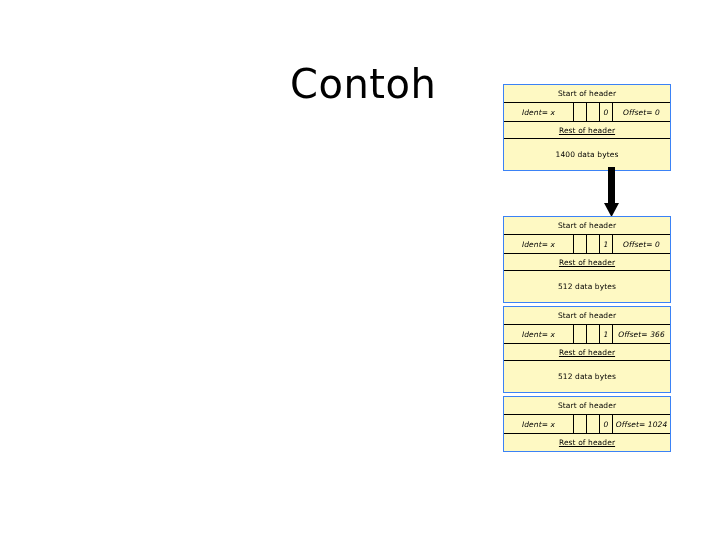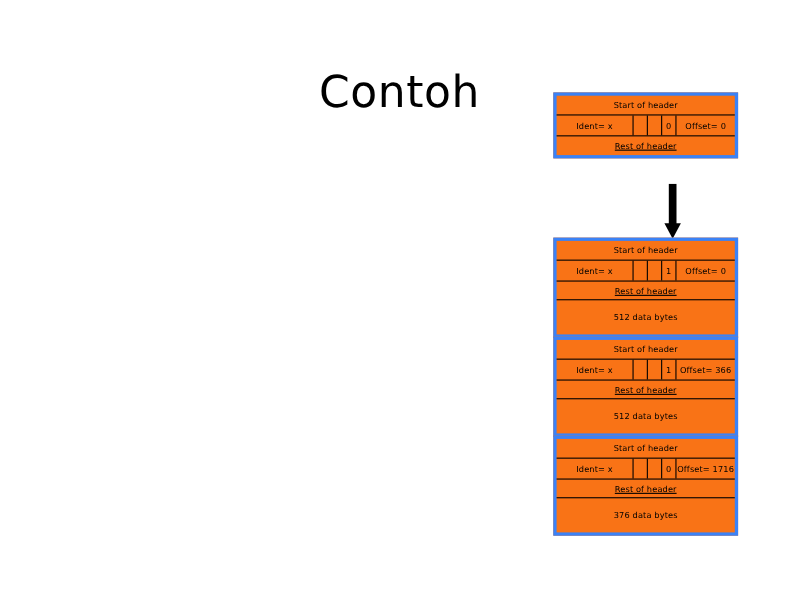--- a/index.html
+++ b/index.html
@@ -34,42 +34,42 @@
     letter-spacing: 0.5px;
     white-space: nowrap;
     line-height: 1;
   }
 
   
   .packet {
     position: absolute;
     left: 503px;
     width: 168px;
-    border: 3px solid #3b82f6;
+    border: 1px solid #3b82f6;
     box-sizing: border-box;
-    background: #f97316;
+    background: #fef9c3;
   }
 
   .prow {
     border-bottom: 1px solid #000000;
     box-sizing: border-box;
     display: flex;
     align-items: center;
     justify-content: center;
     font-size: 7.5px;
     color: #000000;
     white-space: nowrap;
     letter-spacing: 0.1px;
   }
   .prow:last-child {
     border-bottom: none;
   }
 
   .row-start   { height: 18px; }
-  .row-fields  { height: 19px; padding: 0; }
+  .row-fields  { height: 19px; padding: 0; font-style: italic; }
   .row-rest    { height: 17px; text-decoration: underline; }
   .row-data    { height: 31px; }
 
   
   .row-fields {
     display: flex;
     align-items: stretch;
   }
   .cell {
     border-right: 1px solid #000000;
@@ -110,20 +110,21 @@
   <div class="packet" style="top:84px;">
     <div class="prow row-start">Start of header</div>
     <div class="prow row-fields">
       <div class="cell cell-ident">Ident= x</div>
       <div class="cell cell-blank1"></div>
       <div class="cell cell-blank2"></div>
       <div class="cell cell-flag">0</div>
       <div class="cell cell-offset">Offset= 0</div>
     </div>
     <div class="prow row-rest">Rest of header</div>
+    <div class="prow row-data">1400 data bytes</div>
   </div>
 
   <div id="flow-arrow">
     <svg width="24" height="50" viewBox="0 0 24 50">
       <rect x="8" y="0" width="7" height="38" fill="#000000"></rect>
       <polygon points="4,36 19,36 11.5,50" fill="#000000"></polygon>
     </svg>
   </div>
 
   <div class="packet" style="top:216px;">
@@ -152,19 +153,18 @@
     <div class="prow row-data">512 data bytes</div>
   </div>
 
   <div class="packet" style="top:396px;">
     <div class="prow row-start">Start of header</div>
     <div class="prow row-fields">
       <div class="cell cell-ident">Ident= x</div>
       <div class="cell cell-blank1"></div>
       <div class="cell cell-blank2"></div>
       <div class="cell cell-flag">0</div>
-      <div class="cell cell-offset">Offset= 1716</div>
+      <div class="cell cell-offset">Offset= 1024</div>
     </div>
     <div class="prow row-rest">Rest of header</div>
-    <div class="prow row-data">376 data bytes</div>
   </div>
 
 </div>
 
 </body></html>

